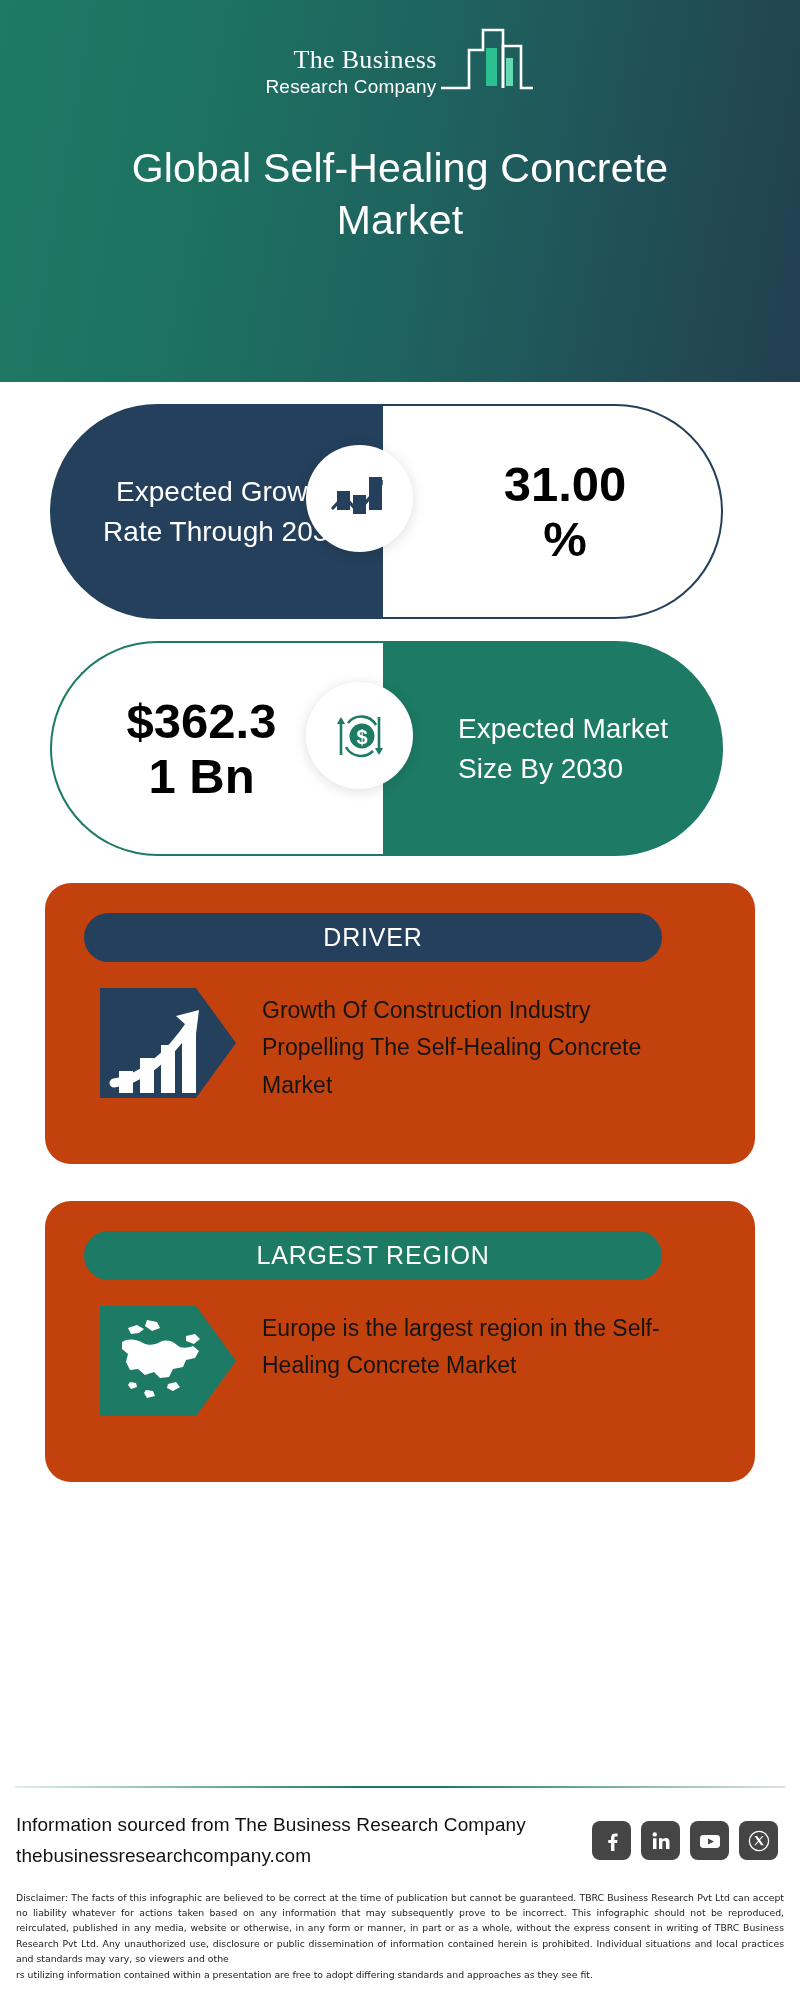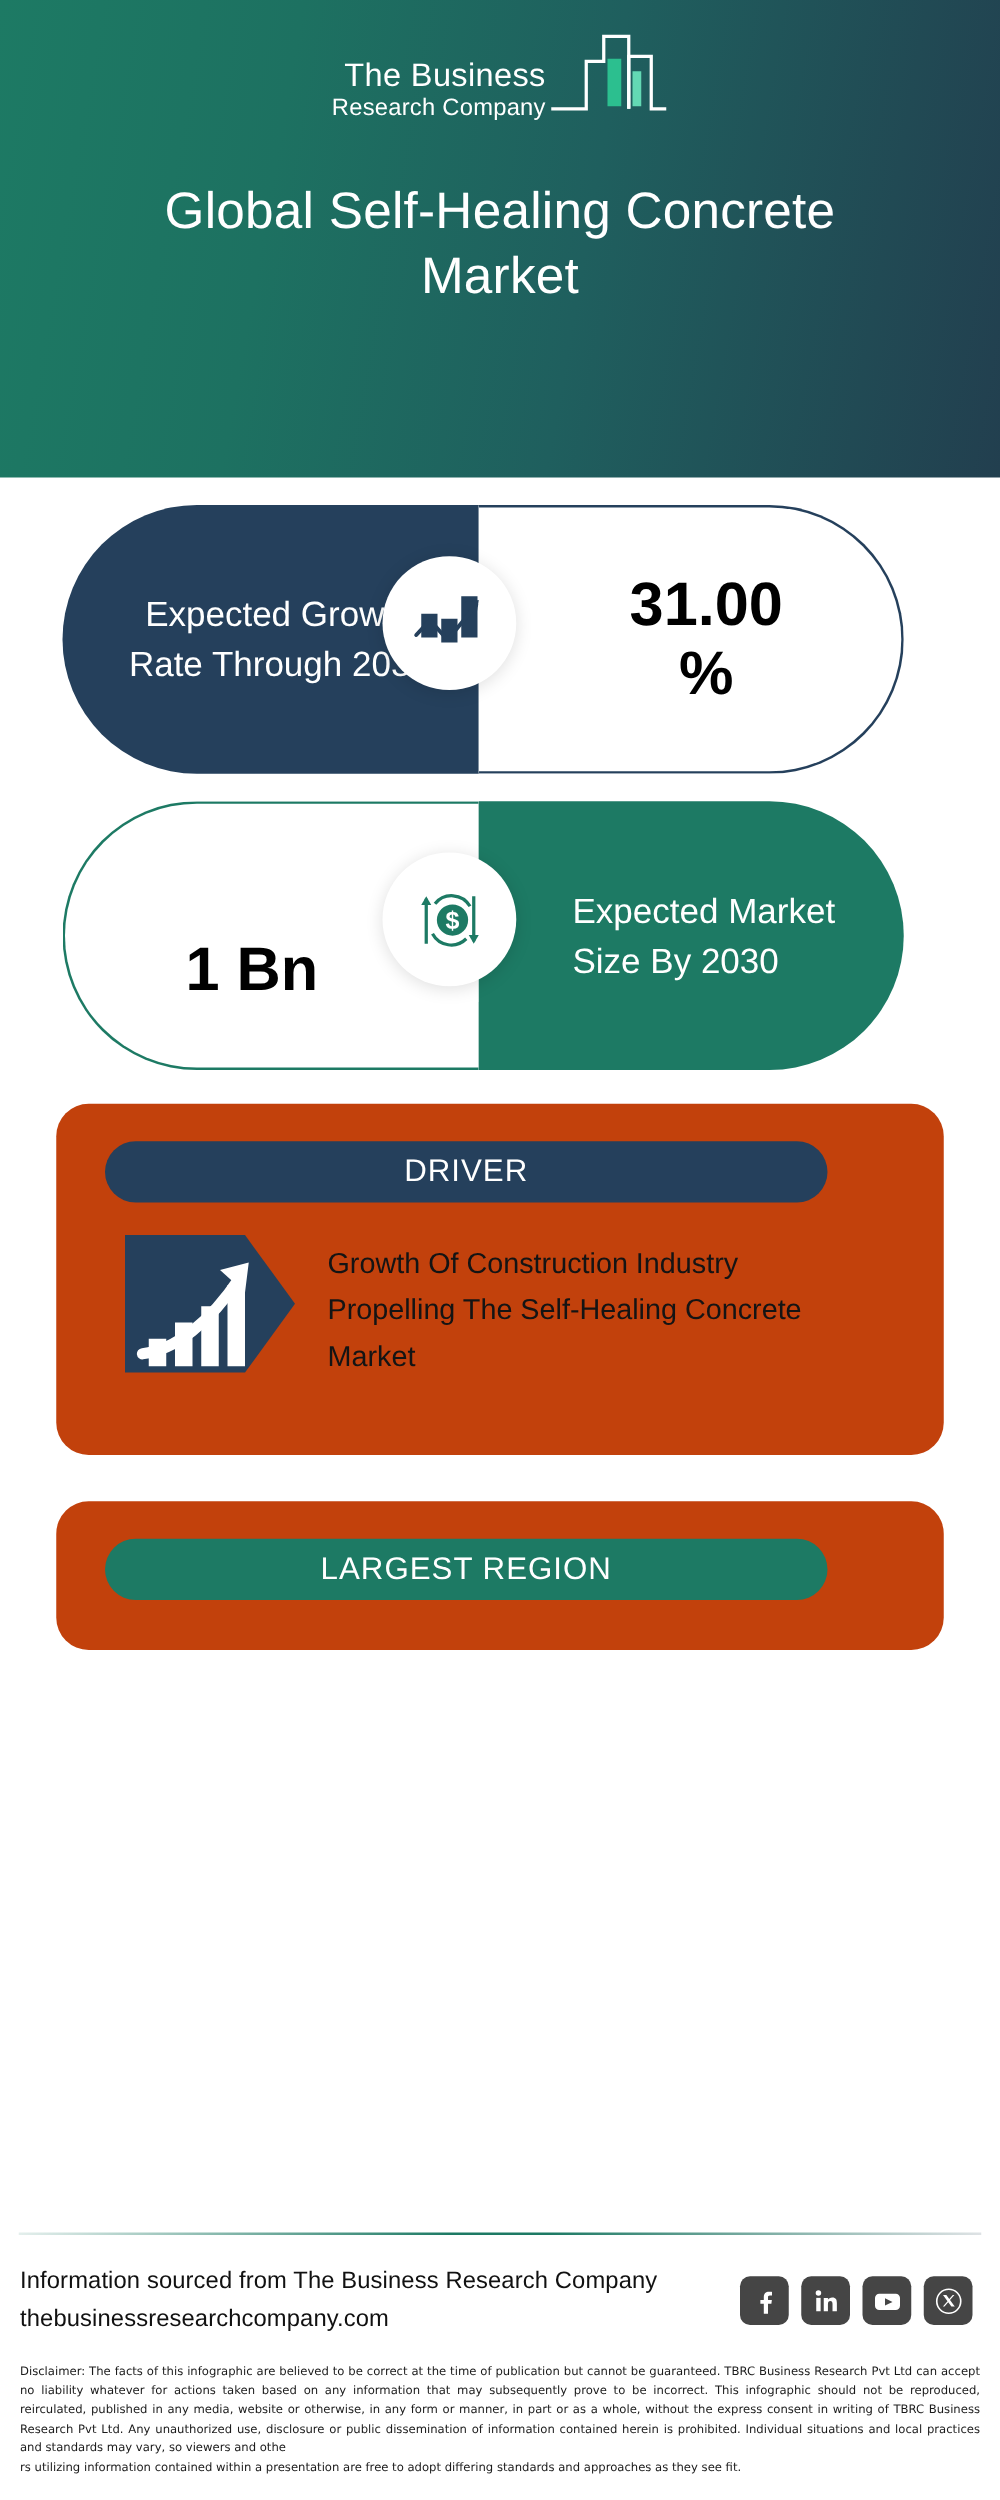--- a/index.html
+++ b/index.html
@@ -38,20 +38,21 @@
     flex-direction: column;
     align-items: flex-end;
     color: #ffffff;
     line-height: 1;
     padding-bottom: 8px;
   }
   .logo-line1 {
     font-size: 26px;
     letter-spacing: 0.3px;
     font-weight: 400;
+    font-family: Liberation Serif, serif;
   }
   .logo-line2 {
     font-size: 19px;
     letter-spacing: 0.2px;
     font-weight: 400;
     margin-top: 4px;
   }
   .logo-mark {
     margin-left: 2px;
     margin-bottom: 4px;
@@ -319,21 +320,21 @@
         <rect x="40" y="6" width="13" height="33" fill="#25405c"></rect>
         <path d="M4 37 L15 25 L29 41 L52 13" fill="none" stroke="#25405c" stroke-width="3.2" stroke-linejoin="round" stroke-linecap="round"></path>
         <path d="M41 11 L54 9 L52 22 Z" fill="#25405c"></path>
       </svg>
     </div>
   </div>
 
   <div class="stat-row">
     <div class="stat-half r2-left">
       <div class="value">
-        <br>
+        <span>$362.3</span><br>
         <span>1 Bn</span>
       </div>
     </div>
     <div class="stat-half r2-right">
       <div class="label">Expected Market Size By 2030</div>
     </div>
     <div class="badge-circle">
       <svg width="62" height="62" viewBox="0 0 62 62">
         <circle cx="33" cy="31" r="12.5" fill="#1d7a64"></circle>
         <text x="33" y="38.5" font-family="Liberation Sans, sans-serif" font-size="20" font-weight="bold" fill="#ffffff" text-anchor="middle">$</text>
@@ -361,20 +362,37 @@
         <path d="M14 95 C40 92 68 70 92 34" fill="none" stroke="#ffffff" stroke-width="9" stroke-linecap="round"></path>
         <path d="M76 28 L99 22 L96 46 Z" fill="#ffffff"></path>
       </svg>
     </div>
     <div class="panel-text">Growth Of Construction Industry Propelling The Self-Healing Concrete Market</div>
   </div>
 </div>
 
 <div class="panel panel-region">
   <div class="pill pill-region">LARGEST REGION</div>
+  <div class="panel-body">
+    <div class="icon-pent">
+      <svg width="136" height="136" viewBox="0 0 136 136">
+        <path d="M0 0 H96 L136 55 L96 110 H0 Z" fill="#1d7a64"></path>
+        <g fill="#ffffff">
+          <path d="M28 22 l9 -3 l7 4 l-5 4 l-8 1 z"></path>
+          <path d="M47 14 l10 2 l3 6 l-8 3 l-7 -5 z"></path>
+          <path d="M22 36 c6 -4 15 -3 21 1 c5 3 12 2 17 -1 c6 -3 13 -1 17 3 c4 4 11 3 16 1 l6 5 l-4 7 l-9 2 l-3 7 l-10 2 l-4 8 l-9 1 l-6 -6 l-9 3 l-7 -6 l-8 1 l-4 -8 l2 -8 l-6 -5 z"></path>
+          <path d="M86 30 l9 -2 l5 5 l-6 5 l-8 -3 z"></path>
+          <path d="M68 78 l8 -2 l4 5 l-7 4 l-6 -3 z"></path>
+          <path d="M46 84 l7 1 l2 5 l-8 2 l-3 -5 z"></path>
+          <path d="M30 76 l6 1 l1 4 l-6 2 l-3 -4 z"></path>
+        </g>
+      </svg>
+    </div>
+    <div class="panel-text">Europe is the largest region in the Self-Healing Concrete Market</div>
+  </div>
 </div>
 
 <div class="footer">
   <div class="footer-rule"></div>
 
   <div class="footer-main">
     <div class="footer-src">
       <div>Information sourced from The Business Research Company</div>
       <div>thebusinessresearchcompany.com</div>
     </div>

